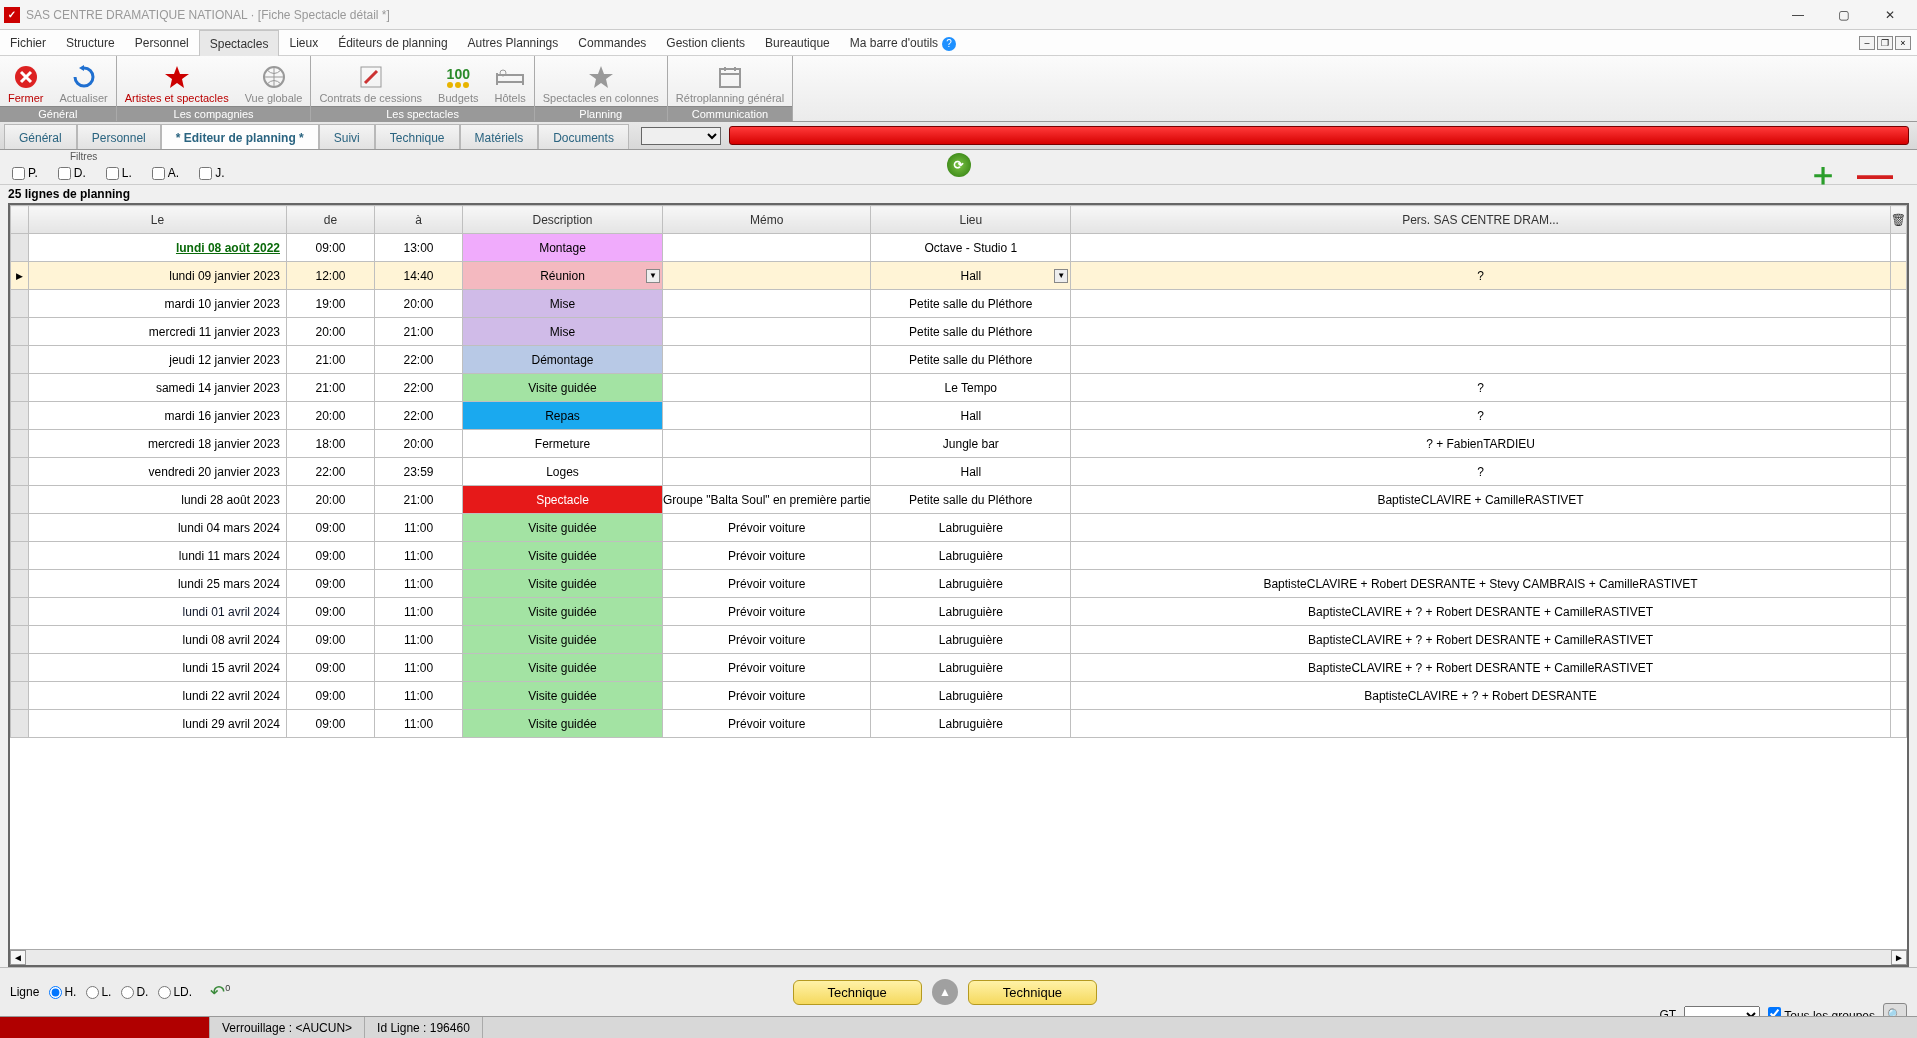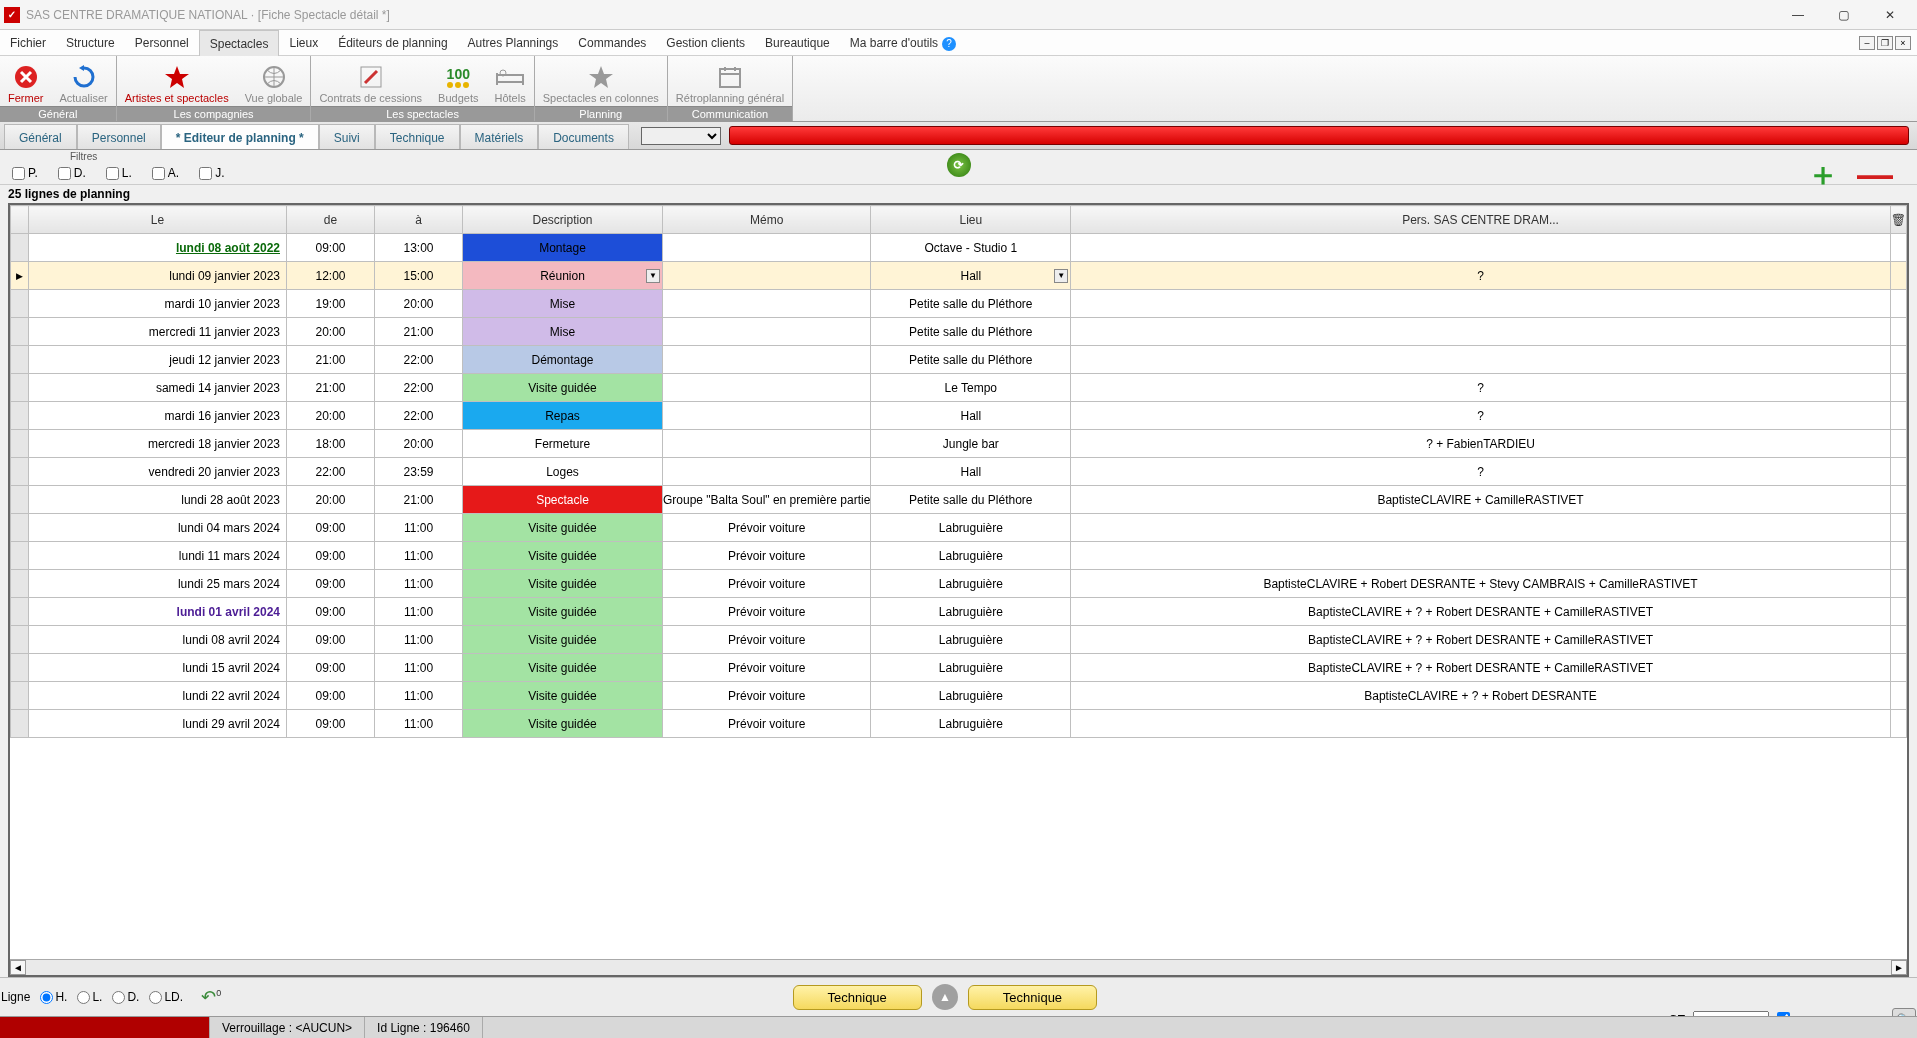--- a/index.html
+++ b/index.html
@@ -57,29 +57,29 @@
   .col-de { width:88px;}
   .col-a { width:88px;}
   .col-desc { width:200px;}
   .col-memo { width:200px;}
   .col-lieu { width:200px;}
   .col-ext { }
   .col-trash { width:16px;}
   tr.sel td { background:#fff4d6;}
   td.date-cell { text-align:right; padding-right:6px;}
   td.date-link { color:#0a6a0a; text-decoration:underline; font-weight:bold;}
-  td.date-red { color:#4c1d95; font-weight:bold;}
+  td.date-red { color:#0f172a; font-weight:normal;}
   .desc-dd { position:relative;}
   .dd-arrow { position:absolute; right:2px; top:50%; transform:translateY(-50%); width:14px;height:14px;border:1px solid #888;background:#eee;display:flex;align-items:center;justify-content:center;font-size:8px;}
   
   .hscroll { height:16px; background:#eaeaea; border-top:1px solid #aaa; display:flex;}
   .hscroll .larrow,.hscroll .rarrow{width:16px;display:flex;align-items:center;justify-content:center;font-size:10px;border:1px solid #999;background:#f6f6f6;}
   .hscroll .track{flex:1;}
   
-  .bottombar { height:39px; display:flex; align-items:center; padding:0 1px; background:#ededed; border-top:1px solid #bbb;}
+  .bottombar { height:49px; display:flex; align-items:center; padding:0 10px; background:#ededed; border-top:1px solid #bbb;}
   .bottombar .lbl { margin-right:10px;}
   .radios { display:flex; gap:10px; align-items:center;}
   .radios label { display:flex; align-items:center; gap:2px;}
   .undo-arrow { margin-left:18px; color:#3a8a3a; font-size:18px; position:relative;}
   .undo-arrow sup { font-size:9px; color:#333;}
   .btn-tech { background:linear-gradient(#fff2a8,#f5d95e); border:1px solid #b59a20; border-radius:6px; padding:4px 34px; font-size:13px; cursor:pointer;}
   .round-grey { width:26px;height:26px;border-radius:50%;background:#a0a0a0;display:flex;align-items:center;justify-content:center;color:#fff;margin:0 10px;}
   .bottom-right { margin-left:auto; display:flex; align-items:center; gap:8px;margin-top:45px;}
   .bottom-right select { width:76px; height:18px;}
   .magnify { width:24px;height:24px;border:1px solid #888;background:#ddd;border-radius:3px;display:flex;align-items:center;justify-content:center;}
@@ -284,31 +284,31 @@
             <th class="col-ext">Pers. SAS CENTRE DRAM...</th>
             <th class="col-trash">🗑</th>
           </tr>
         </thead>
       <tbody id="tbody">
           <tr>
             <td class="col-gut"></td>
             <td class="col-date date-cell date-link">lundi 08 août 2022</td>
             <td class="col-de">09:00</td>
             <td class="col-a">13:00</td>
-            <td class="col-desc desc-dd" style="background: #1d4ed8; margin-left: 28px;">Montage</td>
+            <td class="col-desc desc-dd" style="background: #f0abfc; margin-left: 28px;">Montage</td>
             <td class="col-memo"></td>
             <td class="col-lieu desc-dd">Octave - Studio 1</td>
             <td class="col-ext"></td>
             <td class="col-trash"></td>
           </tr>
           <tr class="sel">
             <td class="col-gut" style="font-size: 9px;">▶</td>
             <td class="col-date date-cell">lundi 09 janvier 2023</td>
             <td class="col-de">12:00</td>
-            <td class="col-a">15:00</td>
+            <td class="col-a">14:40</td>
             <td class="col-desc desc-dd" style="background: rgb(244, 185, 192);">Réunion<span class="dd-arrow">▼</span></td>
             <td class="col-memo"></td>
             <td class="col-lieu desc-dd">Hall<span class="dd-arrow">▼</span></td>
             <td class="col-ext">?</td>
             <td class="col-trash"></td>
           </tr>
           <tr>
             <td class="col-gut"></td>
             <td class="col-date date-cell">mardi 10 janvier 2023</td>
             <td class="col-de">19:00</td>

